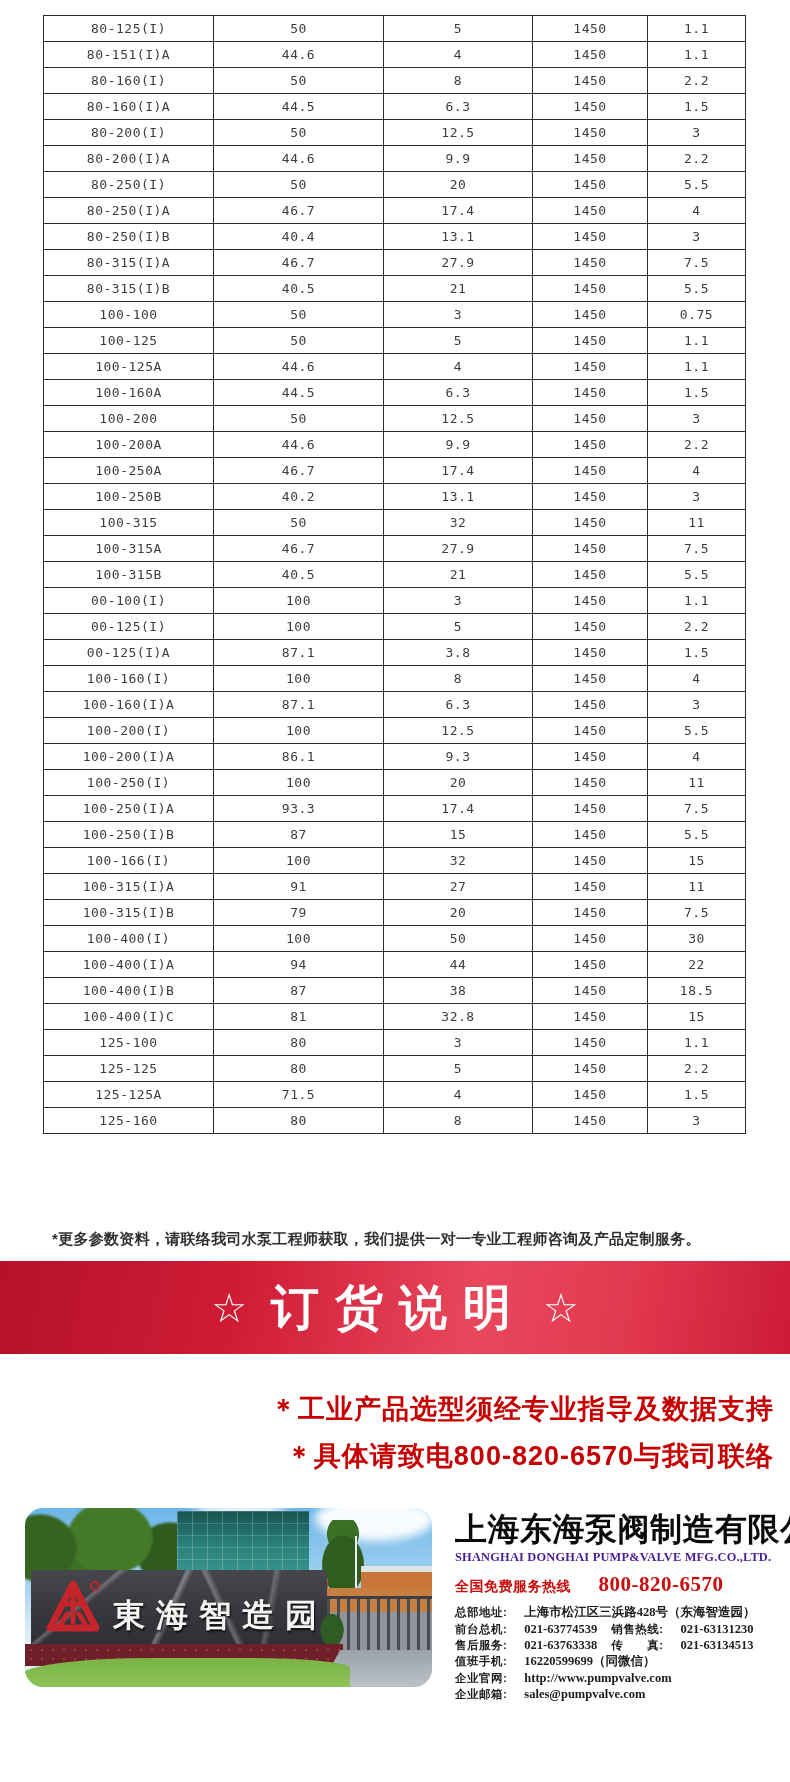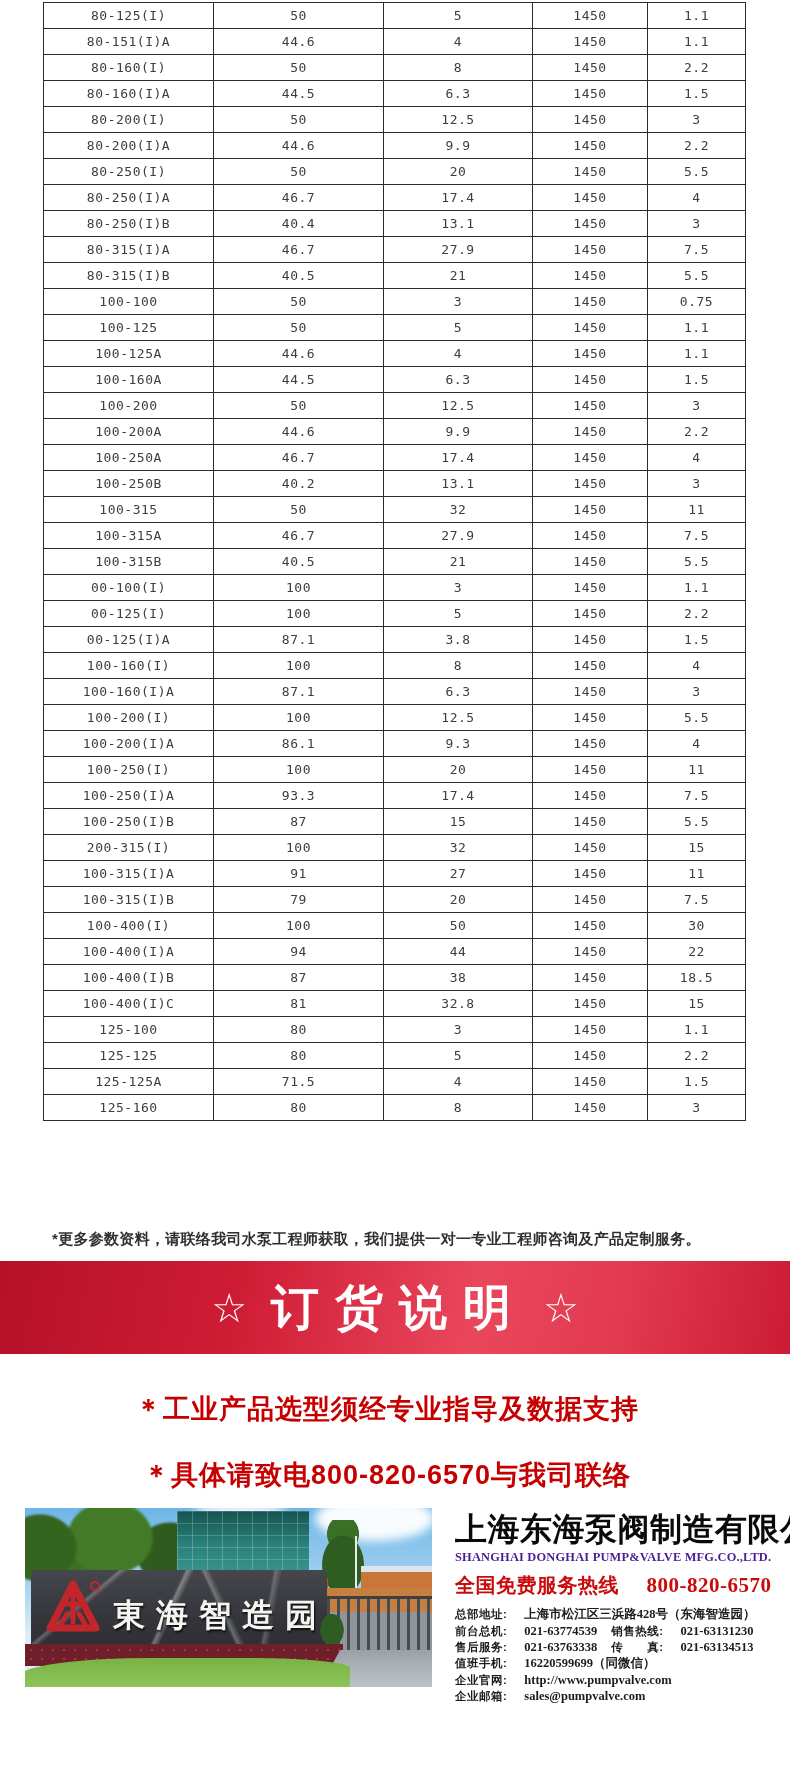--- a/index.html
+++ b/index.html
@@ -1,44 +1,44 @@
 <!DOCTYPE html>
 <html><head>
 <meta charset="utf-8">
 <style>
   html,body{margin:0;padding:0;background:#ffffff;}
   .sheet{position:relative;width:790px;height:1782px;margin:0 auto;background:#fff;
          font-family:"Liberation Sans",sans-serif;overflow:hidden;}
 
   
-  .spec-table{position:absolute;left:43px;top:2px;width:702px;border-collapse:collapse;table-layout:fixed;}
+  .spec-table{position:absolute;left:43px;top:15px;width:702px;border-collapse:collapse;table-layout:fixed;}
   .spec-table td{border:1px solid #2b2b2b;height:25px;padding:0;text-align:center;vertical-align:middle;
                  font-family:"DejaVu Sans Mono",monospace;font-size:13px;color:#3d3d3d;letter-spacing:.5px;}
   .c1{width:170px}.c2{width:170px}.c3{width:149px}.c4{width:115px}.c5{width:98px}
 
   
   .note{position:absolute;left:52px;top:1230px;font-size:15px;font-weight:600;color:#2f2f2f;letter-spacing:.3px;}
 
   
   .banner{position:absolute;left:0;top:1261px;width:790px;height:93px;
           background:linear-gradient(100deg,#b51129 0%,#cf1c35 30%,#e9475c 60%,#e23a50 78%,#cc1b35 100%);
           display:flex;align-items:center;justify-content:center;}
   .banner .star{color:#fff;font-size:40px;line-height:1;margin:0 16px;}
   .banner .btitle{color:#fff;font-size:48px;font-weight:900;letter-spacing:16px;text-indent:8px;line-height:1;}
 
   
-  .notices{position:absolute;left:0;top:1386px;width:774px;display:flex;flex-direction:column;align-items:center;gap:19px;}
+  .notices{position:absolute;left:0;top:1386px;width:774px;display:flex;flex-direction:column;align-items:flex-end;}
   .notice-line{color:#c60000;font-size:27px;font-weight:800;line-height:47px;letter-spacing:1px;white-space:nowrap;}
 
   
   .company{position:absolute;left:25px;top:1508px;width:740px;display:flex;gap:23px;}
 
   
   .photo{position:relative;width:407px;height:179px;overflow:hidden;flex:0 0 auto;
-         background:linear-gradient(180deg,#6db6e8 0%,#a9d5f0 45%,#dcedf8 70%);}
+         background:linear-gradient(180deg,#6db6e8 0%,#a9d5f0 45%,#dcedf8 70%);border-radius:18px;}
   .p-cloud1{position:absolute;left:290px;top:-12px;width:120px;height:45px;border-radius:50%;
             background:rgba(255,255,255,.95);filter:blur(5px);}
   .p-cloud2{position:absolute;left:170px;top:-10px;width:90px;height:30px;border-radius:50%;
             background:rgba(255,255,255,.8);filter:blur(6px);}
   .p-trees{position:absolute;left:-25px;top:-15px;width:215px;height:135px;filter:blur(1px);
            background:
              radial-gradient(60px 55px at 40px 55px,#35641f 60%,transparent 62%),
              radial-gradient(70px 60px at 110px 45px,#447a27 60%,transparent 62%),
              radial-gradient(55px 50px at 170px 60px,#2f5c1e 60%,transparent 62%),
              radial-gradient(60px 45px at 80px 90px,#3c7024 60%,transparent 62%);}
@@ -76,21 +76,21 @@
            background:linear-gradient(180deg,#9aa2a8,#bcc3c8);clip-path:polygon(18% 0,100% 0,100% 100%,0 100%);}
   .p-lawn{position:absolute;left:-5px;top:150px;width:330px;height:32px;border-radius:40% 30% 0 0/18px 10px;
           background:linear-gradient(180deg,#79b344,#8fc65b);}
 
   
   .info{flex:1 1 auto;padding-top:4px;white-space:nowrap;}
   .cname{font-size:32px;font-weight:800;color:#0a0a0a;letter-spacing:.5px;line-height:1.1;}
   .cname-en{font-family:"Liberation Serif",serif;font-size:12.4px;font-weight:700;color:#4c1d95;
             letter-spacing:.2px;margin-top:3px;}
   .hotline{margin-top:7px;color:#c90b0b;font-weight:800;}
-  .hotline .hl-label{font-size:20px;letter-spacing:.5px;margin-top:45px;}
+  .hotline .hl-label{font-size:14px;letter-spacing:.5px;margin-top:45px;}
   .hotline .hl-num{font-family:Liberation Serif, serif;font-size:21px;margin-left:23px;letter-spacing:.5px;}
   .contacts{margin-top:7px;}
   .cline{font-size:11.5px;line-height:16.4px;font-weight:700;color:#1c1c1c;}
   .clabel{letter-spacing:.5px;}
   .cval{font-family:"Liberation Serif",serif;font-size:12.5px;margin-left:17px;}
   .cpair2{margin-left:14px;}
 </style>
 </head>
 <body>
 
@@ -323,21 +323,21 @@
           <td>7.5</td>
         </tr>
         <tr>
           <td>100-250(I)B</td>
           <td>87</td>
           <td>15</td>
           <td>1450</td>
           <td>5.5</td>
         </tr>
         <tr>
-          <td>200-315(I)</td>
+          <td>100-166(I)</td>
           <td>100</td>
           <td>32</td>
           <td>1450</td>
           <td>15</td>
         </tr>
         <tr>
           <td>100-315(I)A</td>
           <td>91</td>
           <td>27</td>
           <td>1450</td>

